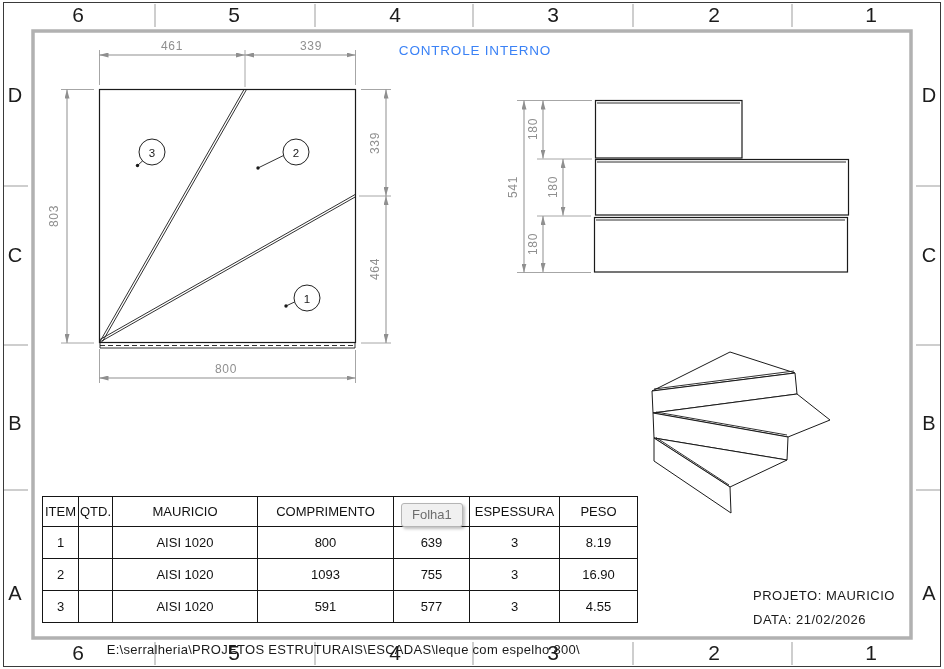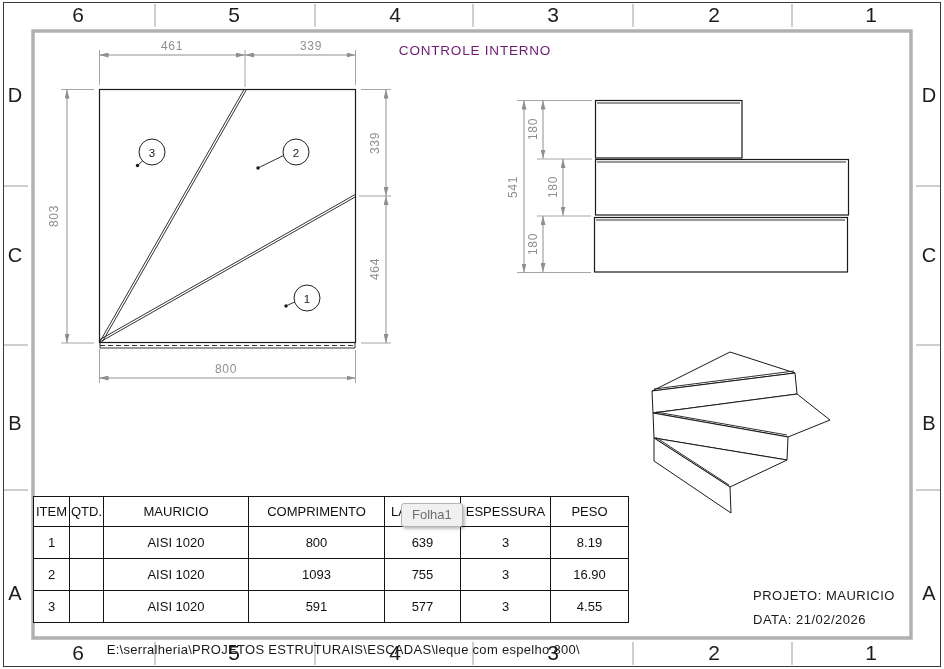--- a/index.html
+++ b/index.html
@@ -14,26 +14,26 @@
   .dim{stroke:#8f8f8f;stroke-width:1;fill:none;marker-start:url(#arr);marker-end:url(#arr);}
   .ext{stroke:#9c9c9c;stroke-width:0.9;fill:none;}
   .dimtext{fill:#8f8f8f;font-size:12px;letter-spacing:0.6px;}
   .iso{fill:#ffffff;stroke:#1a1a1a;stroke-width:1;}
   .balloon{fill:#ffffff;stroke:#222222;stroke-width:1;}
   .balloontext{fill:#1a1a1a;font-size:11.5px;}
   .tick{stroke:#b9b9b9;stroke-width:1.4;}
   .zone-num{position:absolute;z-index:2;width:30px;text-align:center;font-size:21px;color:#1c1c1c;}
   .zone-letter{position:absolute;z-index:2;width:22px;text-align:center;font-size:20px;color:#1c1c1c;}
   .title{position:absolute;left:355px;top:43px;width:240px;text-align:center;
-         font-size:13.5px;letter-spacing:0.8px;color:#701a75;z-index:3;}
+         font-size:13.5px;letter-spacing:0.8px;color:#3b82f6;z-index:3;}
   .footer-path{position:absolute;left:28px;top:642px;width:552px;text-align:right;
          font-size:13px;letter-spacing:0.3px;color:#1a1a1a;z-index:4;}
   .titleblock{position:absolute;left:753px;z-index:3;font-size:13px;letter-spacing:0.5px;color:#1a1a1a;text-align:right;}
   table.parts{
-    position:absolute;left:33px;top:496px;width:595px;z-index:5;
+    position:absolute;left:42px;top:496px;width:595px;z-index:5;
     border-collapse:collapse;table-layout:fixed;background:#ffffff;
   }
   table.parts td,table.parts th{
     border:1px solid #151515;text-align:center;vertical-align:middle;
     font-weight:normal;font-size:13px;color:#111;overflow:hidden;white-space:nowrap;padding:0;
   }
   table.parts tr.hdr{height:30px;}
   table.parts tr.row{height:32px;}
   .tooltip{
     position:absolute;left:401px;top:503px;z-index:10;

